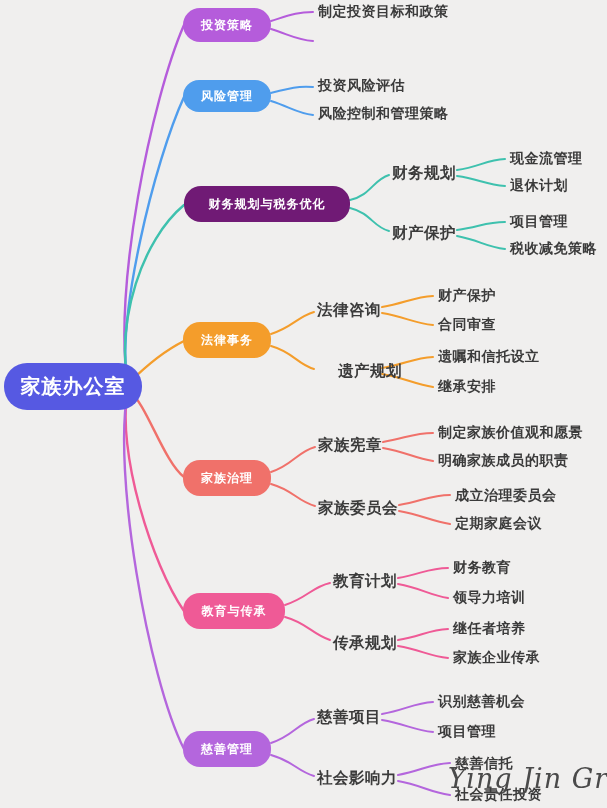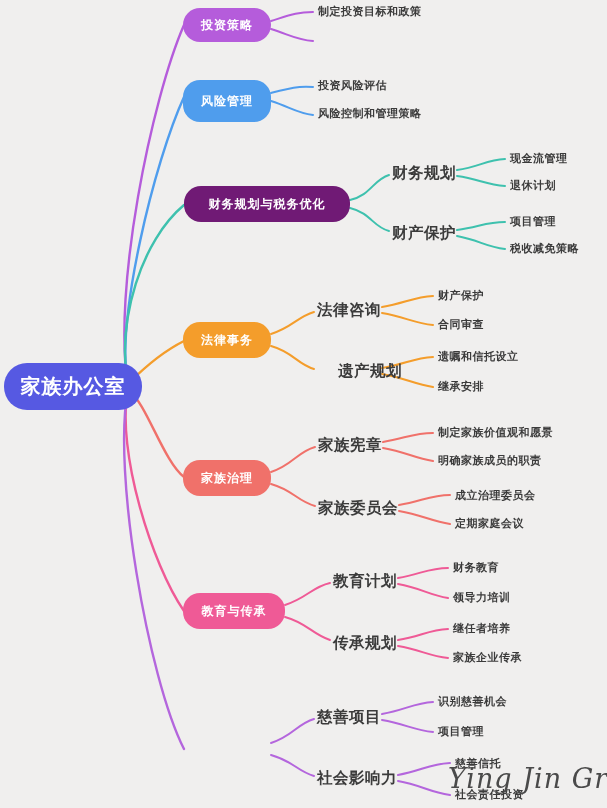--- a/index.html
+++ b/index.html
@@ -36,21 +36,21 @@
   .root-node{
     border-radius:23px;
     font-size:20px;
     font-weight:700;
   }
   .txt{
     position:absolute;z-index:2;
     transform:translateY(-50%);
     white-space:nowrap;
     color:#3b3b3b;
-    font-size:11px;
+    font-size:14px;
     font-weight:600;
     letter-spacing:0.5px;
     line-height:1;
     cursor:pointer;
   }
   .subtxt{font-size:15.5px;}
   .watermark{
     position:absolute;z-index:3;
     left:448px;top:763px;
     font-family:"DejaVu Serif","Liberation Serif",serif;
@@ -114,25 +114,26 @@
     <path class="sub-curve" d="M 271 755 C 293 761 297 771 314 776" style="stroke: rgb(180, 102, 221);"></path>
     <path class="sub-curve" d="M 382 714 C 405 710 414 703 433 702" style="stroke: rgb(180, 102, 221);"></path>
     <path class="sub-curve" d="M 382 720 C 405 724 414 730 433 732" style="stroke: rgb(180, 102, 221);"></path>
     <path class="sub-curve" d="M 398 775 C 421 771 429 764 450 763" style="stroke: rgb(180, 102, 221);"></path>
     <path class="sub-curve" d="M 398 781 C 421 785 429 792 450 795" style="stroke: rgb(180, 102, 221);"></path>
   </svg>
 
   <div class="node root-node" style="left: 4px; top: 363px; width: 138px; height: 47px; background-color: rgb(86, 89, 226);">家族办公室</div>
 
   <div class="node" style="left: 183px; top: 8px; width: 88px; height: 34px; background-color: rgb(181, 92, 219);">投资策略</div>
-  <div class="node" style="left: 183px; top: 80px; width: 88px; height: 42px; background-color: rgb(79, 157, 237);">风险管理</div>
+  <div class="node" style="left: 183px; top: 80px; width: 88px; height: 32px; background-color: rgb(79, 157, 237);">风险管理</div>
   <div class="node" style="left: 184px; top: 186px; width: 166px; height: 36px; background-color: #701a75;">财务规划与税务优化</div>
   <div class="node" style="left: 183px; top: 322px; width: 88px; height: 36px; background-color: rgb(244, 157, 43);">法律事务</div>
   <div class="node" style="left: 183px; top: 460px; width: 88px; height: 36px; background-color: rgb(240, 113, 106);">家族治理</div>
   <div class="node" style="left: 183px; top: 593px; width: 102px; height: 36px; background-color: rgb(239, 90, 150);">教育与传承</div>
+  <div class="node" style="left: 183px; top: 731px; width: 88px; height: 36px; background-color: rgb(180, 102, 221);">慈善管理</div>
 
   <span class="txt" style="left:318px;top:11px;">制定投资目标和政策</span>
 
   <span class="txt" style="left:318px;top:85px;">投资风险评估</span>
   <span class="txt" style="left:318px;top:113px;">风险控制和管理策略</span>
 
   <span class="txt subtxt" style="left:392px;top:173px;">财务规划</span>
   <span class="txt subtxt" style="left:392px;top:233px;">财产保护</span>
   <span class="txt" style="left:510px;top:158px;">现金流管理</span>
   <span class="txt" style="left:510px;top:185px;">退休计划</span>

